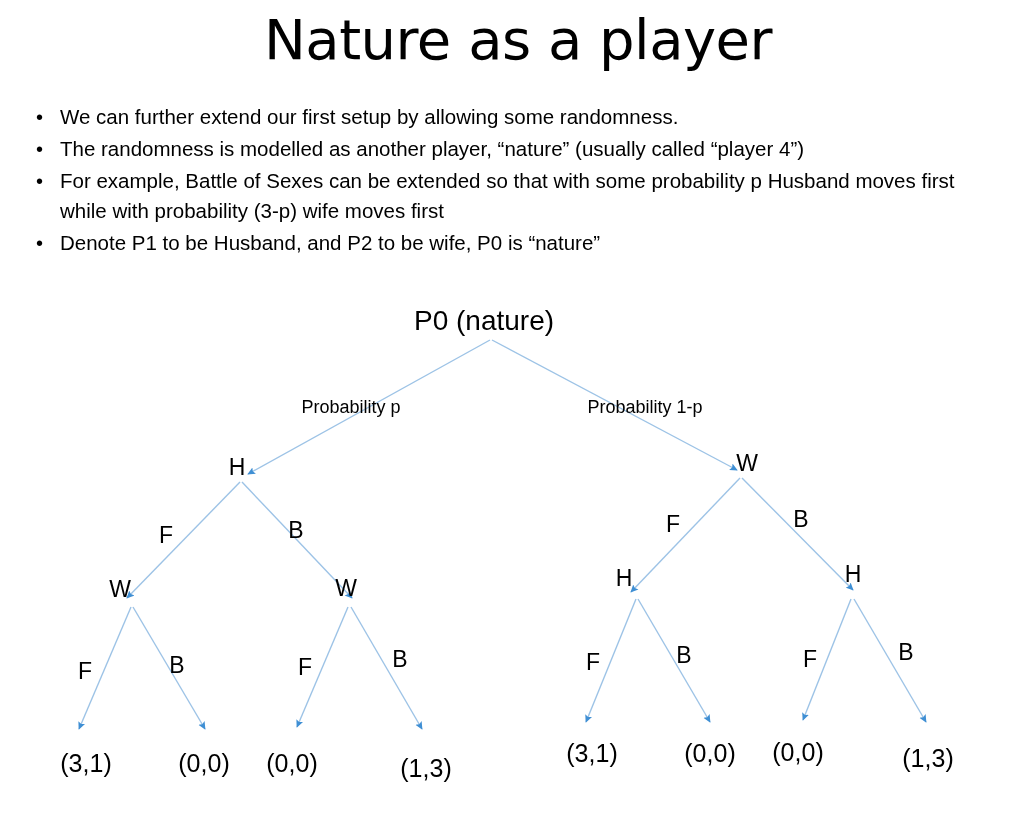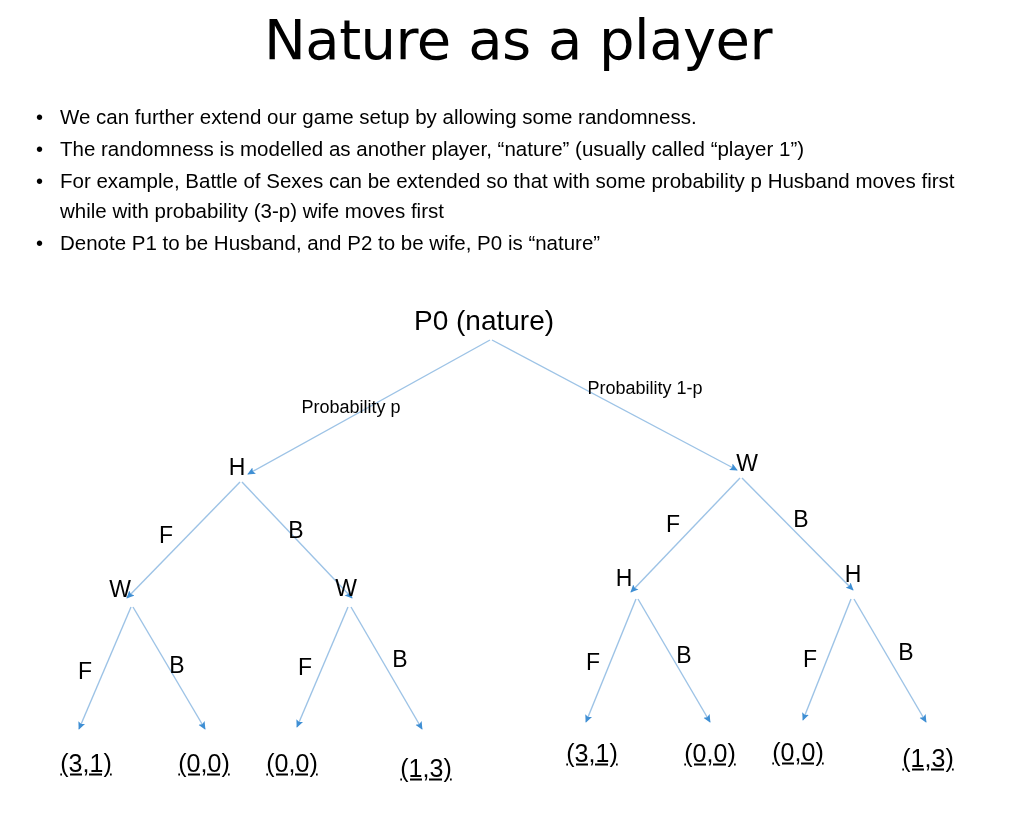--- a/index.html
+++ b/index.html
@@ -95,38 +95,37 @@
     transform: translate(-50%, -50%);
     margin-top: 24px;
   }
   .leaf-label {
     position: absolute;
     font-size: 25px;
     line-height: 25px;
     color: #000000;
     white-space: nowrap;
     transform: translate(-50%, -50%);
-    text-decoration: underline;
   }
 </style>
 </head>
 <body>
 
 <div id="slide">
 
   <div id="slide-title">Nature as a player</div>
 
   <div id="bullets">
     <div class="bullet">
       <span class="bullet-dot">•</span>
-      <span class="bullet-text">We can further extend our game setup by allowing some randomness.</span>
+      <span class="bullet-text">We can further extend our first setup by allowing some randomness.</span>
     </div>
     <div class="bullet">
       <span class="bullet-dot">•</span>
-      <span class="bullet-text">The randomness is modelled as another player, “nature” (usually called “player 1”)</span>
+      <span class="bullet-text">The randomness is modelled as another player, “nature” (usually called “player 4”)</span>
     </div>
     <div class="bullet">
       <span class="bullet-dot">•</span>
       <span class="bullet-text">For example, Battle of Sexes can be extended so that with some probability p Husband moves first while with probability (3-p) wife moves first</span>
     </div>
     <div class="bullet">
       <span class="bullet-dot">•</span>
       <span class="bullet-text">Denote P1 to be Husband, and P2 to be wife, P0 is “nature”</span>
     </div>
   </div>
@@ -151,21 +150,21 @@
         <line x1="636" y1="599" x2="586" y2="722" stroke="#9dc3e6" stroke-width="1.4" marker-end="url(#arrowhead)"></line>
         <line x1="638" y1="599" x2="710" y2="722" stroke="#9dc3e6" stroke-width="1.4" marker-end="url(#arrowhead)"></line>
         <line x1="851" y1="599" x2="803" y2="720" stroke="#9dc3e6" stroke-width="1.4" marker-end="url(#arrowhead)"></line>
         <line x1="854" y1="599" x2="926" y2="722" stroke="#9dc3e6" stroke-width="1.4" marker-end="url(#arrowhead)"></line>
       </g>
   </svg>
 
   <div id="tree-text">
       <div class="node-label root" style="left: 484px; top: 320px;">P0 (nature)</div>
       <div class="prob-label" style="left: 351px; top: 383px;">Probability p</div>
-      <div class="prob-label" style="left: 645px; top: 364px;">Probability 1-p</div>
+      <div class="prob-label" style="left: 645px; top: 383px;">Probability 1-p</div>
       <div class="node-label" style="left: 237px; top: 467px;">H</div>
       <div class="node-label" style="left: 747px; top: 463px;">W</div>
       <div class="edge-label" style="left: 166px; top: 535px;">F</div>
       <div class="edge-label" style="left: 296px; top: 530px;">B</div>
       <div class="edge-label" style="left: 673px; top: 524px;">F</div>
       <div class="edge-label" style="left: 801px; top: 519px;">B</div>
       <div class="node-label" style="left: 120px; top: 589px;">W</div>
       <div class="node-label" style="left: 346px; top: 588px;">W</div>
       <div class="node-label" style="left: 624px; top: 578px;">H</div>
       <div class="node-label" style="left: 853px; top: 574px;">H</div>

